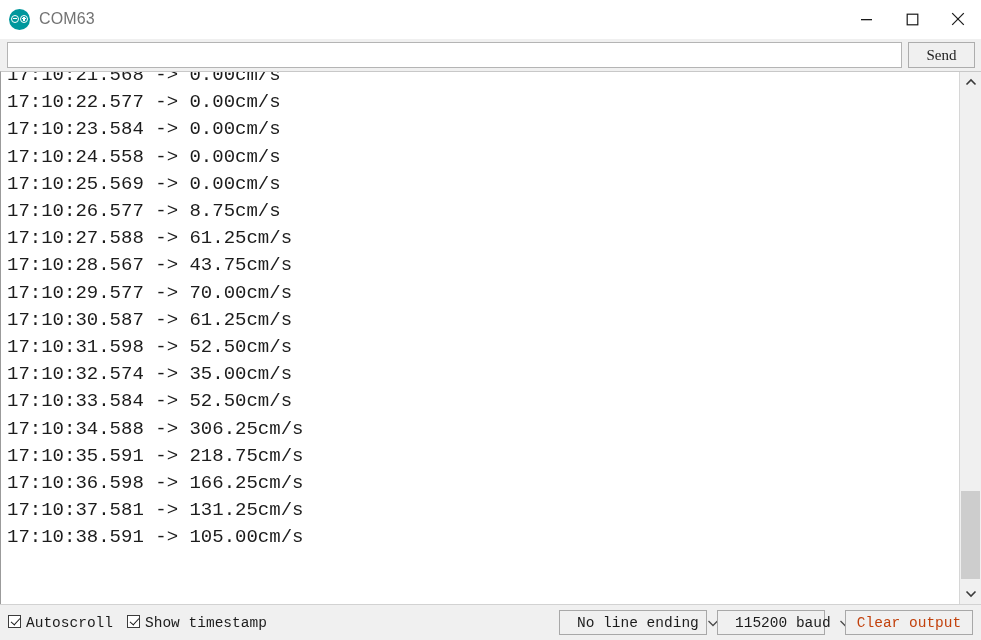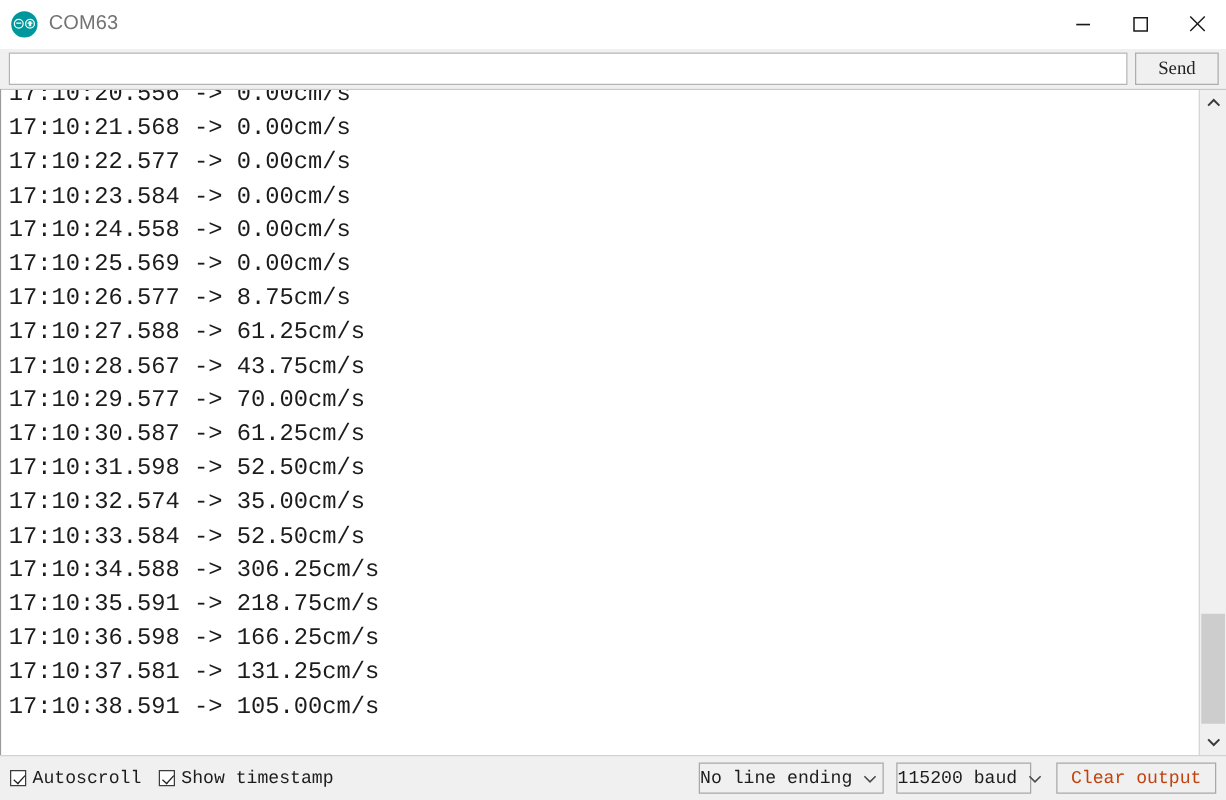--- a/index.html
+++ b/index.html
@@ -219,21 +219,20 @@
     min-height: 36px;
     background: #f0f0f0;
     border-top: 1px solid #d2d2d2;
     display: flex;
     align-items: center;
     padding: 0 8px 0 8px;
     box-sizing: border-box;
   }
   .check-group {
     display: flex;
-    align-items: center;
     margin-right: 14px;
   }
   .checkbox {
     width: 13px;
     height: 13px;
     border: 1px solid #3c3c3c;
     background: #ffffff;
     box-sizing: border-box;
     position: relative;
     margin-right: 5px;
@@ -263,21 +262,21 @@
     height: 25px;
     background: #f0f0f0;
     border: 1px solid #a8a8a8;
     box-sizing: border-box;
     display: flex;
     align-items: center;
     justify-content: space-between;
     font-family: "Liberation Mono", monospace;
     font-size: 14.5px;
     color: #1c1c1c;
-    padding: 0 5px 0 0;
+    padding: 0 5px 0 17px;
     margin-left: 10px;
     cursor: default;
     white-space: pre;
   }
   .select.line-ending { width: 148px; }
   .select.baud { width: 108px; }
   .select .chev { margin-left: 8px; display: flex; align-items: center; }
 
   .clear-btn {
     width: 128px;
@@ -330,21 +329,20 @@
   </div>
 
   <div class="sendrow">
     <input class="send-input" type="text" value="" placeholder="" style="">
     <button class="send-btn">Send</button>
   </div>
 
   <div class="output-wrap">
     <div class="output">
       <div class="lines" id="output-lines">
-          <div class="line">17:10:20.556 -&gt; 0.00cm/s</div>
           <div class="line">17:10:21.568 -&gt; 0.00cm/s</div>
           <div class="line">17:10:22.577 -&gt; 0.00cm/s</div>
           <div class="line">17:10:23.584 -&gt; 0.00cm/s</div>
           <div class="line">17:10:24.558 -&gt; 0.00cm/s</div>
           <div class="line">17:10:25.569 -&gt; 0.00cm/s</div>
           <div class="line">17:10:26.577 -&gt; 8.75cm/s</div>
           <div class="line">17:10:27.588 -&gt; 61.25cm/s</div>
           <div class="line">17:10:28.567 -&gt; 43.75cm/s</div>
           <div class="line">17:10:29.577 -&gt; 70.00cm/s</div>
           <div class="line">17:10:30.587 -&gt; 61.25cm/s</div>

